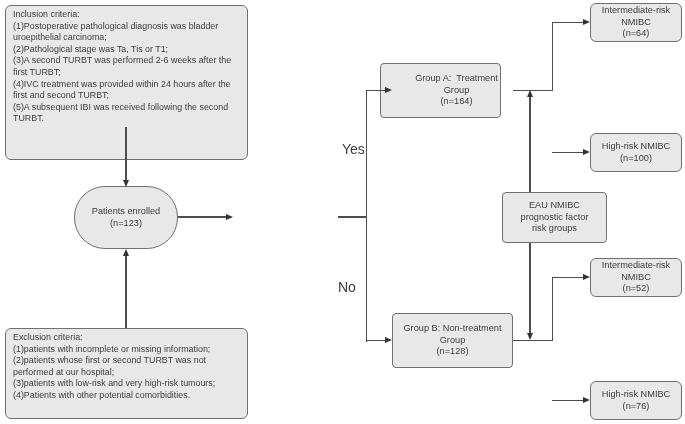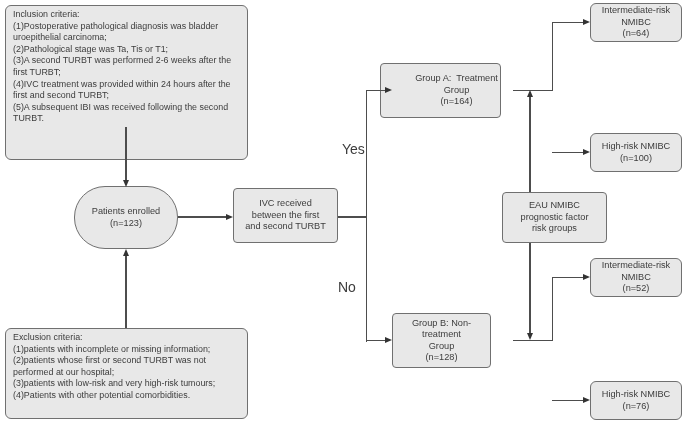--- a/index.html
+++ b/index.html
@@ -67,29 +67,26 @@
 
   <div class="node criteria" style="left:5px;top:328px;width:243px;height:91px;">Exclusion criteria:
 (1)patients with incomplete or missing information;
 (2)patients whose first or second TURBT was not performed at our hospital;
 (3)patients with low-risk and very high-risk tumours;
 (4)Patients with other potential comorbidities.</div>
 
   <div class="node pill" style="left:74px;top:186px;width:104px;height:63px;">Patients enrolled
 (n=123)</div>
 
-  <div class="node" style="left:233px;top:188px;width:105px;height:55px;">IVC received
-between the first
-and second TURBT</div>
 
   <div class="node" style="left:380px;top:63px;width:121px;height:55px;padding-left:32px;">Group A:  Treatment
 Group
 (n=164)</div>
 
-  <div class="node" style="left:392px;top:313px;width:99px;height:55px;">Group B: Non-treatment
+  <div class="node" style="left:392px;top:313px;width:121px;height:55px;">Group B: Non-treatment
 Group
 (n=128)</div>
 
   <div class="node" style="left:478px;top:192px;width:105px;height:51px;margin-left:24px;">EAU NMIBC
 prognostic factor
 risk groups</div>
 
   <div class="node small" style="left:590px;top:3px;width:92px;height:39px;">Intermediate-risk
 NMIBC
 (n=64)</div>

